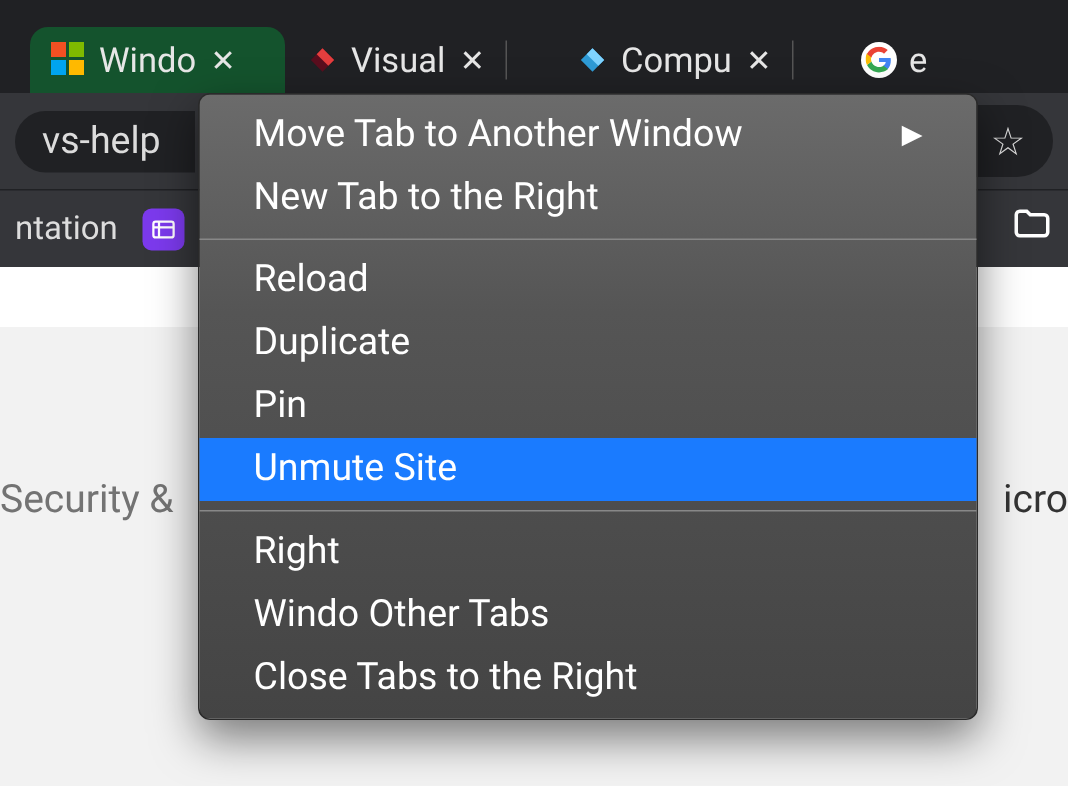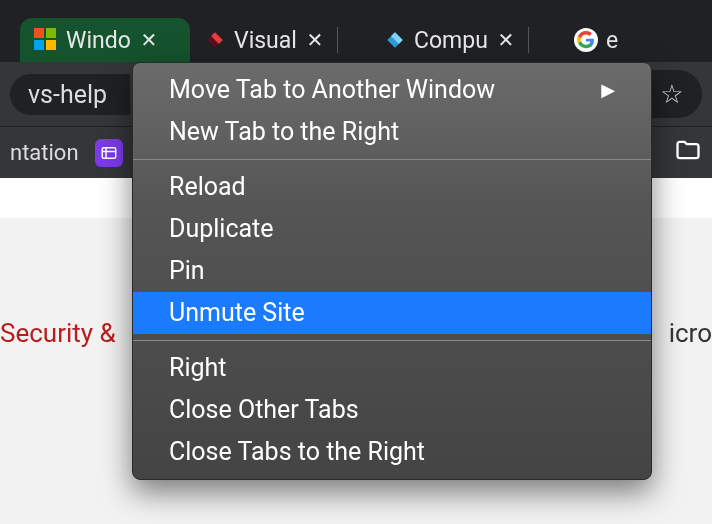--- a/index.html
+++ b/index.html
@@ -144,21 +144,21 @@
     background: #f2f2f2;
     position: relative;
   }
   .page-top-white {
     position:absolute; top:0; left:0; right:0; height:40px; background:#fff;
   }
   .page-text-left {
     position: absolute;
     left: 0; top: 140px;
     font-size: 26px;
-    color: #b91c1c;
+    color: #737373;
   }
   .page-text-right {
     position: absolute;
     right: 0; top: 140px;
     font-size: 26px;
     color: #333;
   }
 
   
   .context-menu {
@@ -306,18 +306,18 @@
       <span>Pin</span>
     </div>
     <div class="menu-item highlight">
       <span>Unmute Site</span>
     </div>
     <div class="menu-sep"></div>
     <div class="menu-item">
       <span>Right</span>
     </div>
     <div class="menu-item">
-      <span>Close Other Tabs</span>
+      <span>Windo Other Tabs</span>
     </div>
     <div class="menu-item">
       <span>Close Tabs to the Right</span>
     </div>
   </div>
 
 </body></html>

